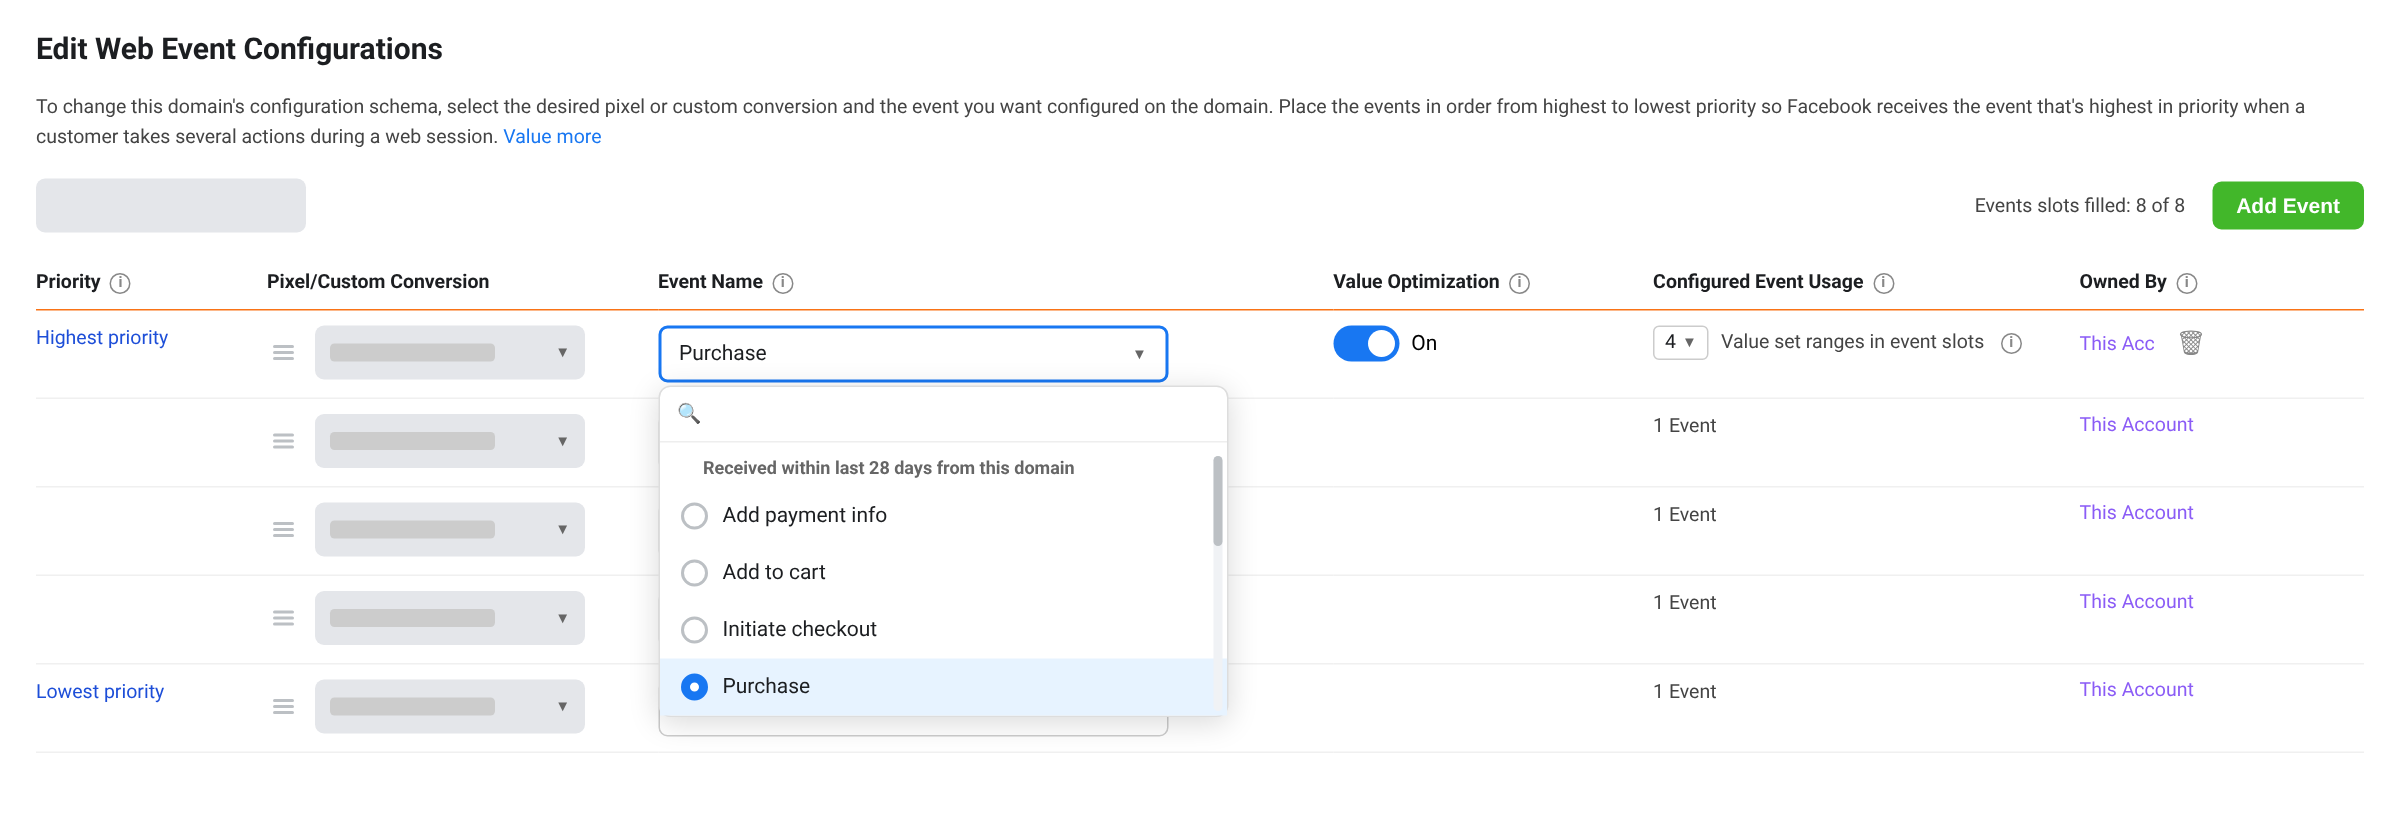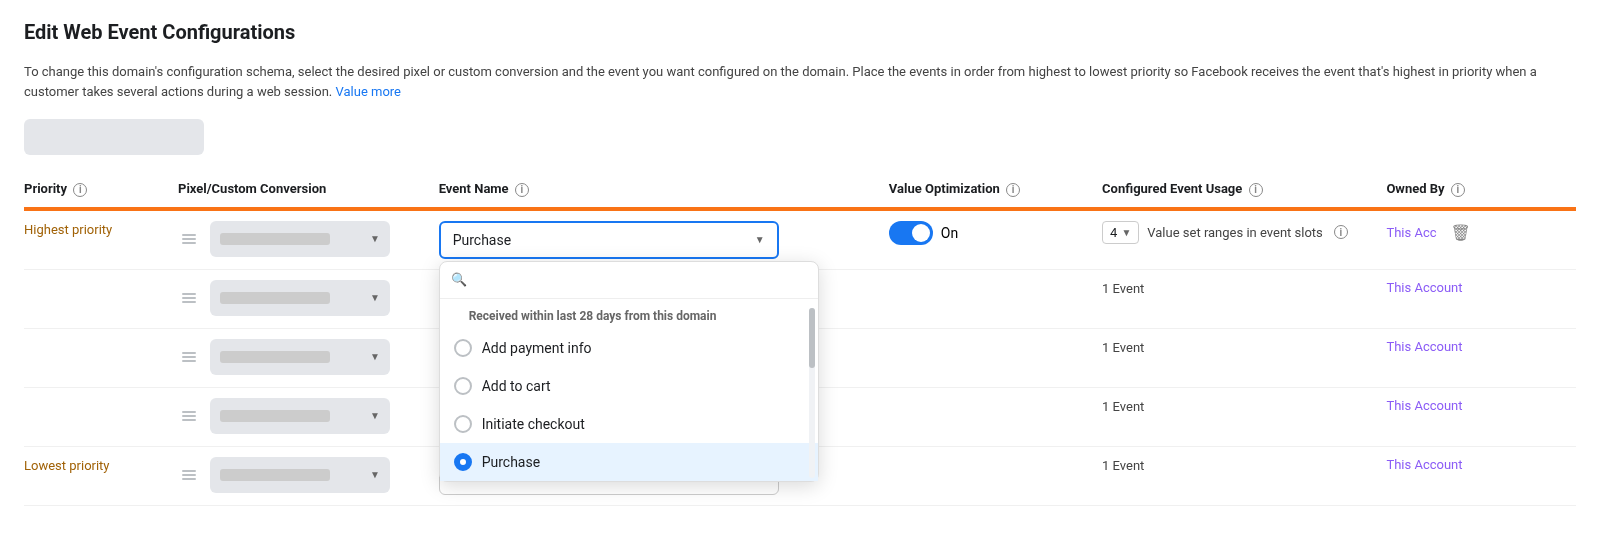--- a/index.html
+++ b/index.html
@@ -60,21 +60,21 @@
     }
     table {
       width: 100%;
       border-collapse: collapse;
     }
     thead th {
       text-align: left;
       font-size: 13px;
       font-weight: 700;
       padding: 8px 0 10px 0;
-      border-bottom: 4px solid #f97316;
+      border-bottom: 1px solid #f97316;
       color: #1c1e21;
     }
     thead th:first-child { width: 130px; }
     thead th:nth-child(2) { width: 220px; }
     thead th:nth-child(3) { width: 380px; }
     thead th:nth-child(4) { width: 180px; }
     thead th:nth-child(5) { width: 240px; }
     thead th:nth-child(6) { width: 160px; }
     .info-icon {
       display: inline-flex;
@@ -91,21 +91,21 @@
       vertical-align: middle;
       cursor: pointer;
     }
     tbody tr td {
       padding: 10px 0;
       vertical-align: top;
       border-bottom: 1px solid #f0f0f0;
     }
     .priority-label {
       font-size: 13px;
-      color: #a16207;
+      color: #1d4ed8;
       padding-top: 8px;
       margin-top: 44px;
     }
     .drag-handle {
       display: inline-flex;
       flex-direction: column;
       gap: 2px;
       cursor: grab;
       padding: 4px;
       margin-right: 4px;
@@ -317,20 +317,24 @@
 <body>
 
 <h1 class="page-title">Edit Web Event Configurations</h1>
 <p class="page-description">
   <span>To change this domain's configuration schema, select the desired pixel or custom conversion and the event you want configured on the domain. Place the events in order from highest to lowest priority so Facebook receives the event that's highest in priority when a customer takes several actions during a web session.</span>
   <a href="#">Value more</a>
 </p>
 
 <div class="pixel-selector-bar">
   <div class="pixel-placeholder"></div>
+  <div class="slots-area">
+    <span class="events-slots-label">Events slots filled: 8 of 8</span>
+    <button class="add-event-btn">Add Event</button>
+  </div>
 </div>
 
 <table>
   <thead>
     <tr>
       <th>
         <span>Priority</span>
         <span class="info-icon">i</span>
       </th>
       <th>

